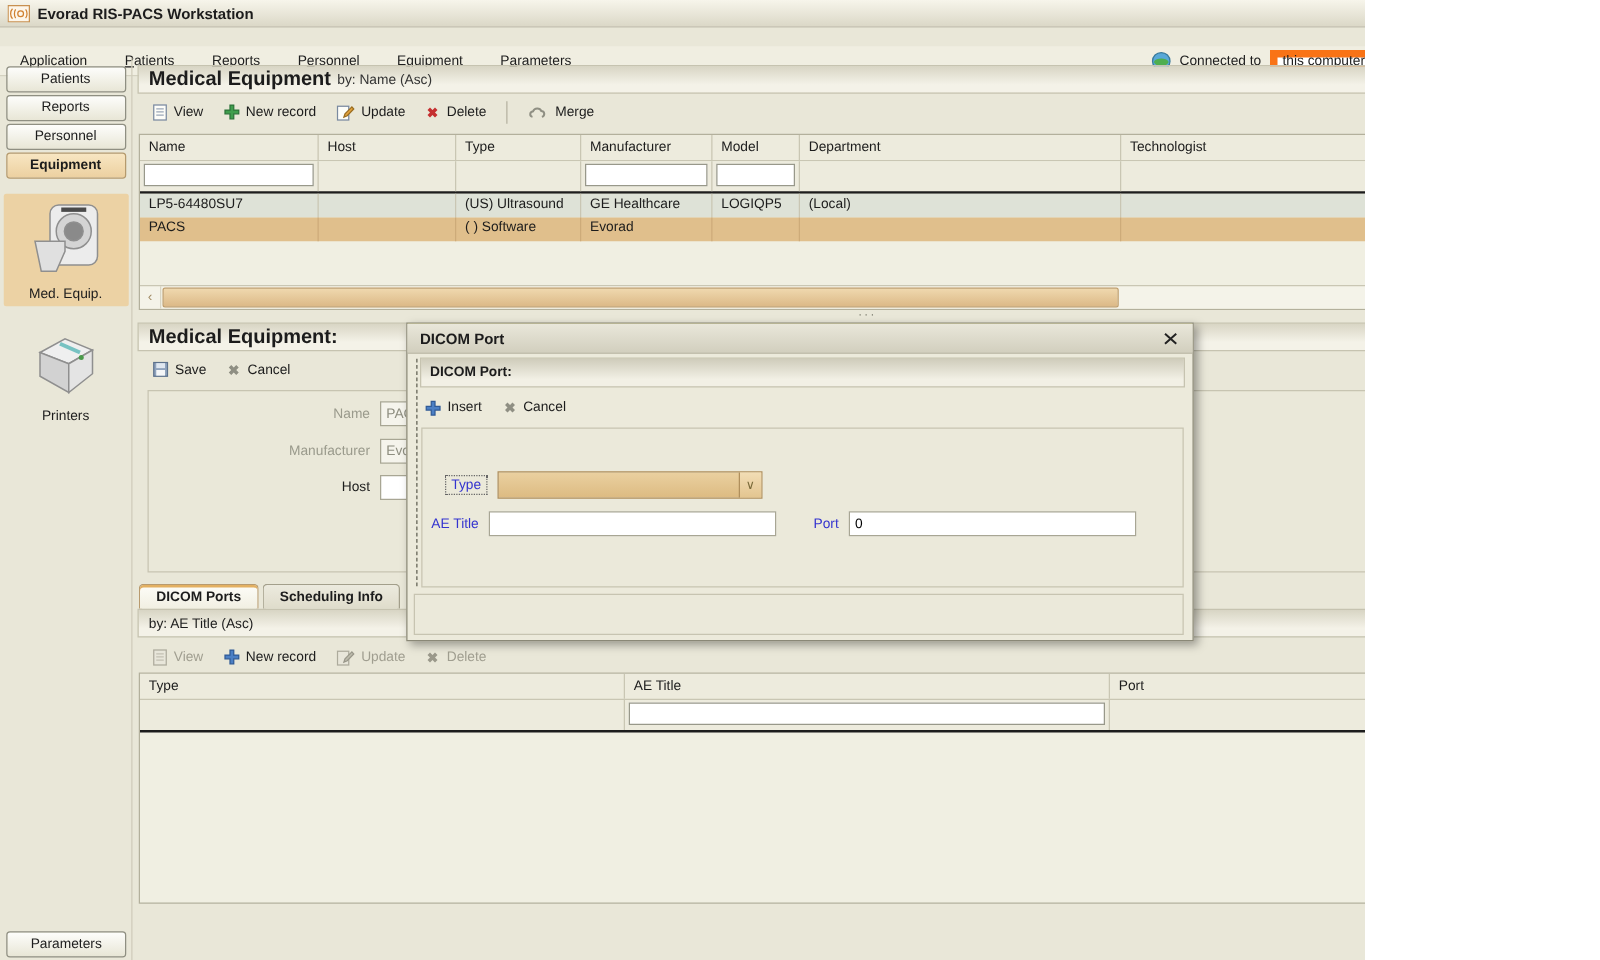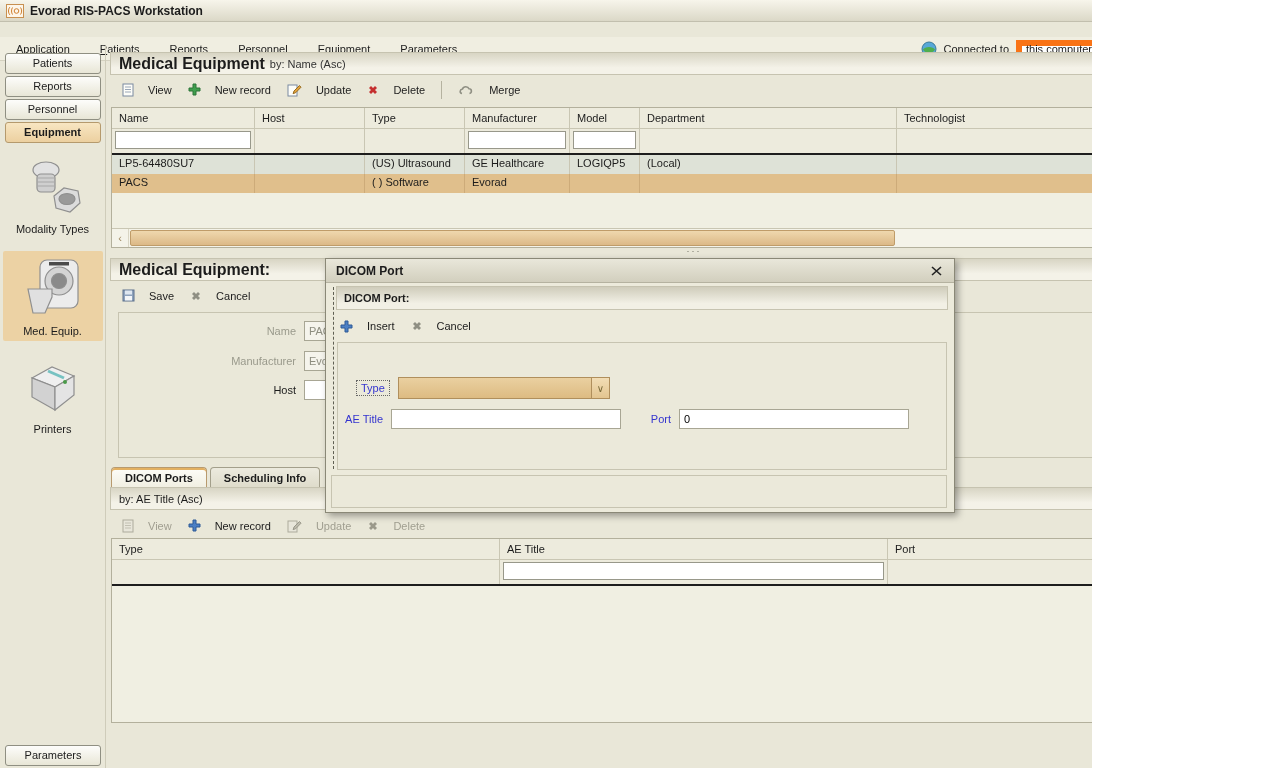--- a/index.html
+++ b/index.html
@@ -38,21 +38,21 @@
     border:1px solid #8f8f82; border-radius:3px; background:linear-gradient(#fdfdfb,#e8e6d6); }
 
   
   .panel { position:absolute; left:110px; width:1168px; }
   .hdr-bar { height:23px; background:linear-gradient(#d8d5c4,#f4f2e8 70%); border:1px solid #c6c3b0;
     display:flex; align-items:center; padding:0 8px; }
   .hdr-bar b { font-size:16px; }
   .hdr-sort { margin-left:5px; color:#333; }
   .hdr-icons { margin-left:auto; display:flex; gap:10px; align-items:center; }
   .toolbar { height:29px; display:flex; align-items:center; gap:16px; padding:0 12px; }
-  .toolbtn { display:inline-flex; align-items:center; gap:14px; cursor:default; }
+  .toolbtn { display:inline-flex; align-items:center; gap:5px; cursor:default; }
   .toolbtn.disabled { color:#a09e90; }
   .tsep { width:1px; height:18px; background:#b5b2a0; }
 
   .listbox { position:absolute; left:1px; right:1px; border:1px solid #b3b09c; background:#f0efe2; overflow:hidden; }
   .grid { display:grid; }
   .g-equip { grid-template-columns:143px 110px 100px 105px 70px 257px 254px auto; }
   .g-ports { grid-template-columns:388px 388px auto; }
   .cell { border-right:1px solid #c9c6b3; padding:4px 7px; white-space:nowrap; overflow:hidden; }
   .ghead { background:#edebdd; border-bottom:1px solid #c9c6b3; }
   .gfilter { background:#edebdd; height:24px; }
@@ -181,32 +181,20 @@
           </svg></span>
     </div>
   </div>
 
   <div id="sidebar">
     <span class="nav-btn">Patients</span>
     <span class="nav-btn">Reports</span>
     <span class="nav-btn">Personnel</span>
     <span class="nav-btn active">Equipment</span>
 
-    <div class="tool" style="margin-top:10px;">
-      <svg width="58" height="62" viewBox="0 0 58 62">
-        <g stroke="#8f8f8f" stroke-width="1.2">
-          <ellipse cx="22" cy="12" rx="13" ry="8" fill="#e2e2e2"></ellipse>
-          <rect x="13" y="16" width="18" height="18" rx="4" fill="#cfcfcf"></rect>
-          <path d="M13 20h18M13 24h18M13 28h18" stroke="#a8a8a8" fill="none"></path>
-          <path d="M30 38 40 30l14 3 2 12-10 9-14-4z" fill="#dcdcdc"></path>
-          <ellipse cx="43" cy="41" rx="8" ry="5.5" fill="#9a9a9a"></ellipse>
-        </g>
-      </svg>
-      <div>Modality Types</div>
-    </div>
 
     <div class="tool selected" style="margin-top:12px;">
       <svg width="58" height="66" viewBox="0 0 58 66">
         <g stroke="#8f8f8f" stroke-width="1.2">
           <rect x="16" y="4" width="38" height="48" rx="7" fill="#ececec"></rect>
           <rect x="25" y="6" width="20" height="3.5" fill="#4a4a4a" stroke="none"></rect>
           <circle cx="35" cy="25" r="14" fill="#d4d4d4"></circle>
           <circle cx="35" cy="25" r="7.5" fill="#8a8a8a"></circle>
           <path d="M4 33h24v8l-7 16H9z" fill="#e0e0e0"></path>
         </g>

